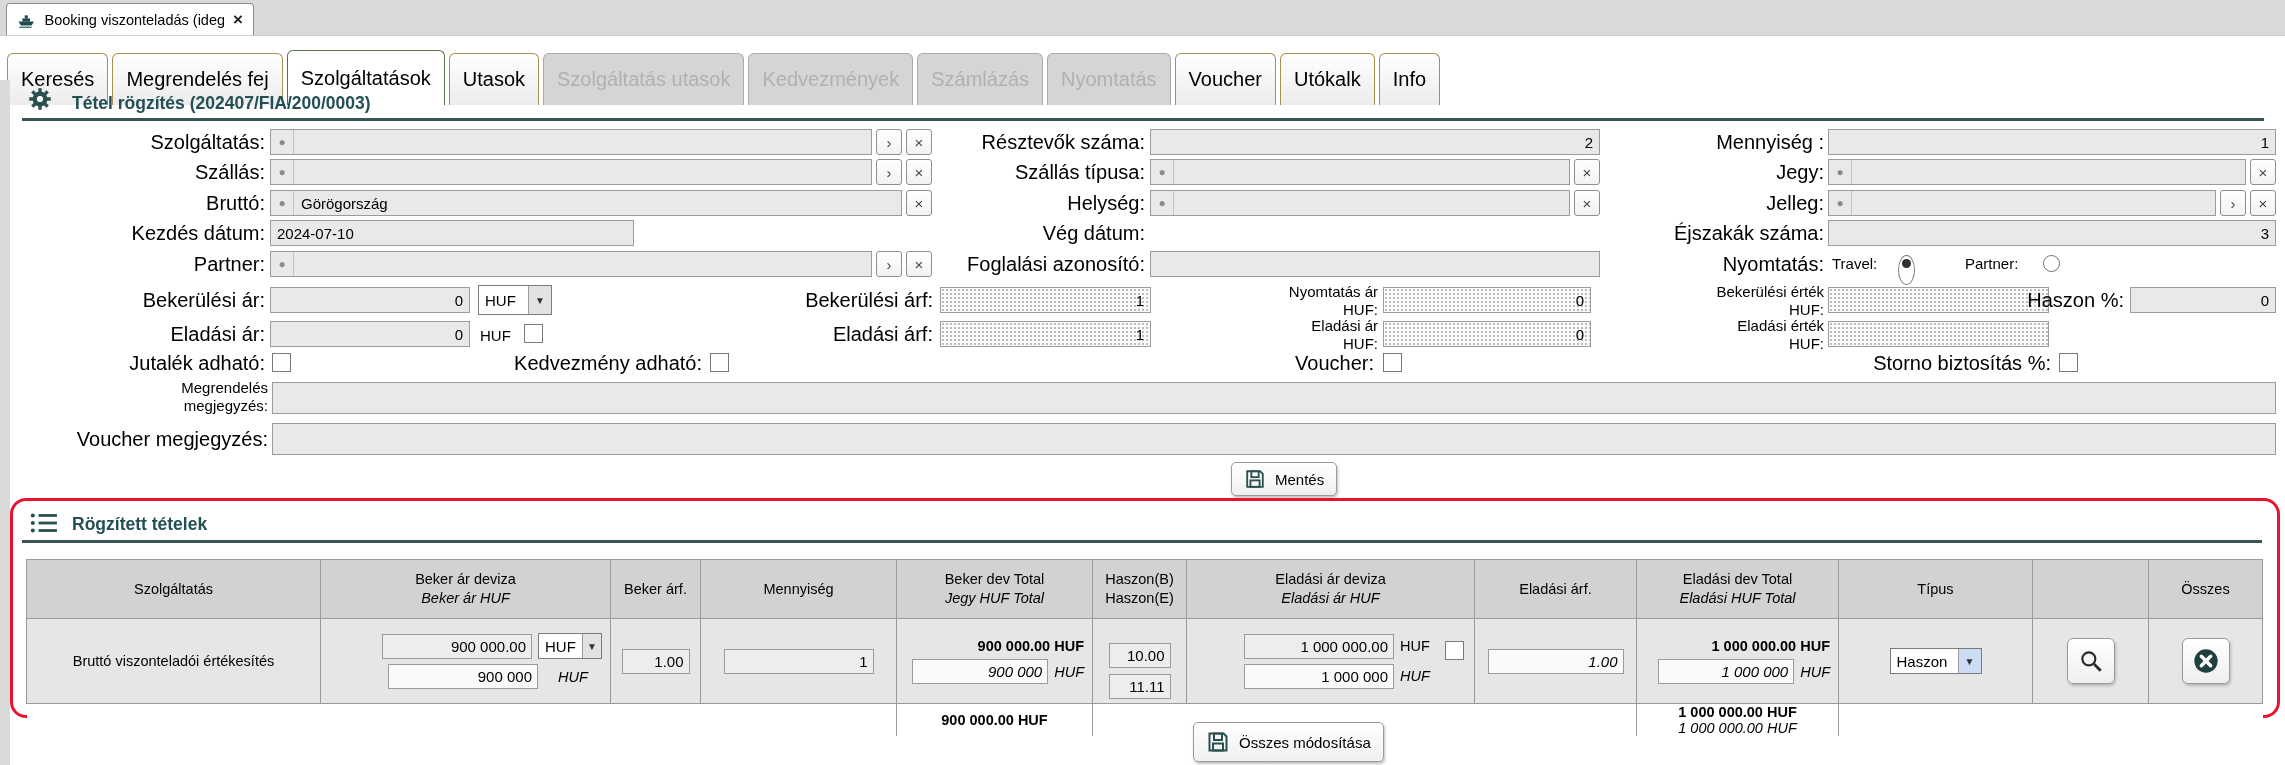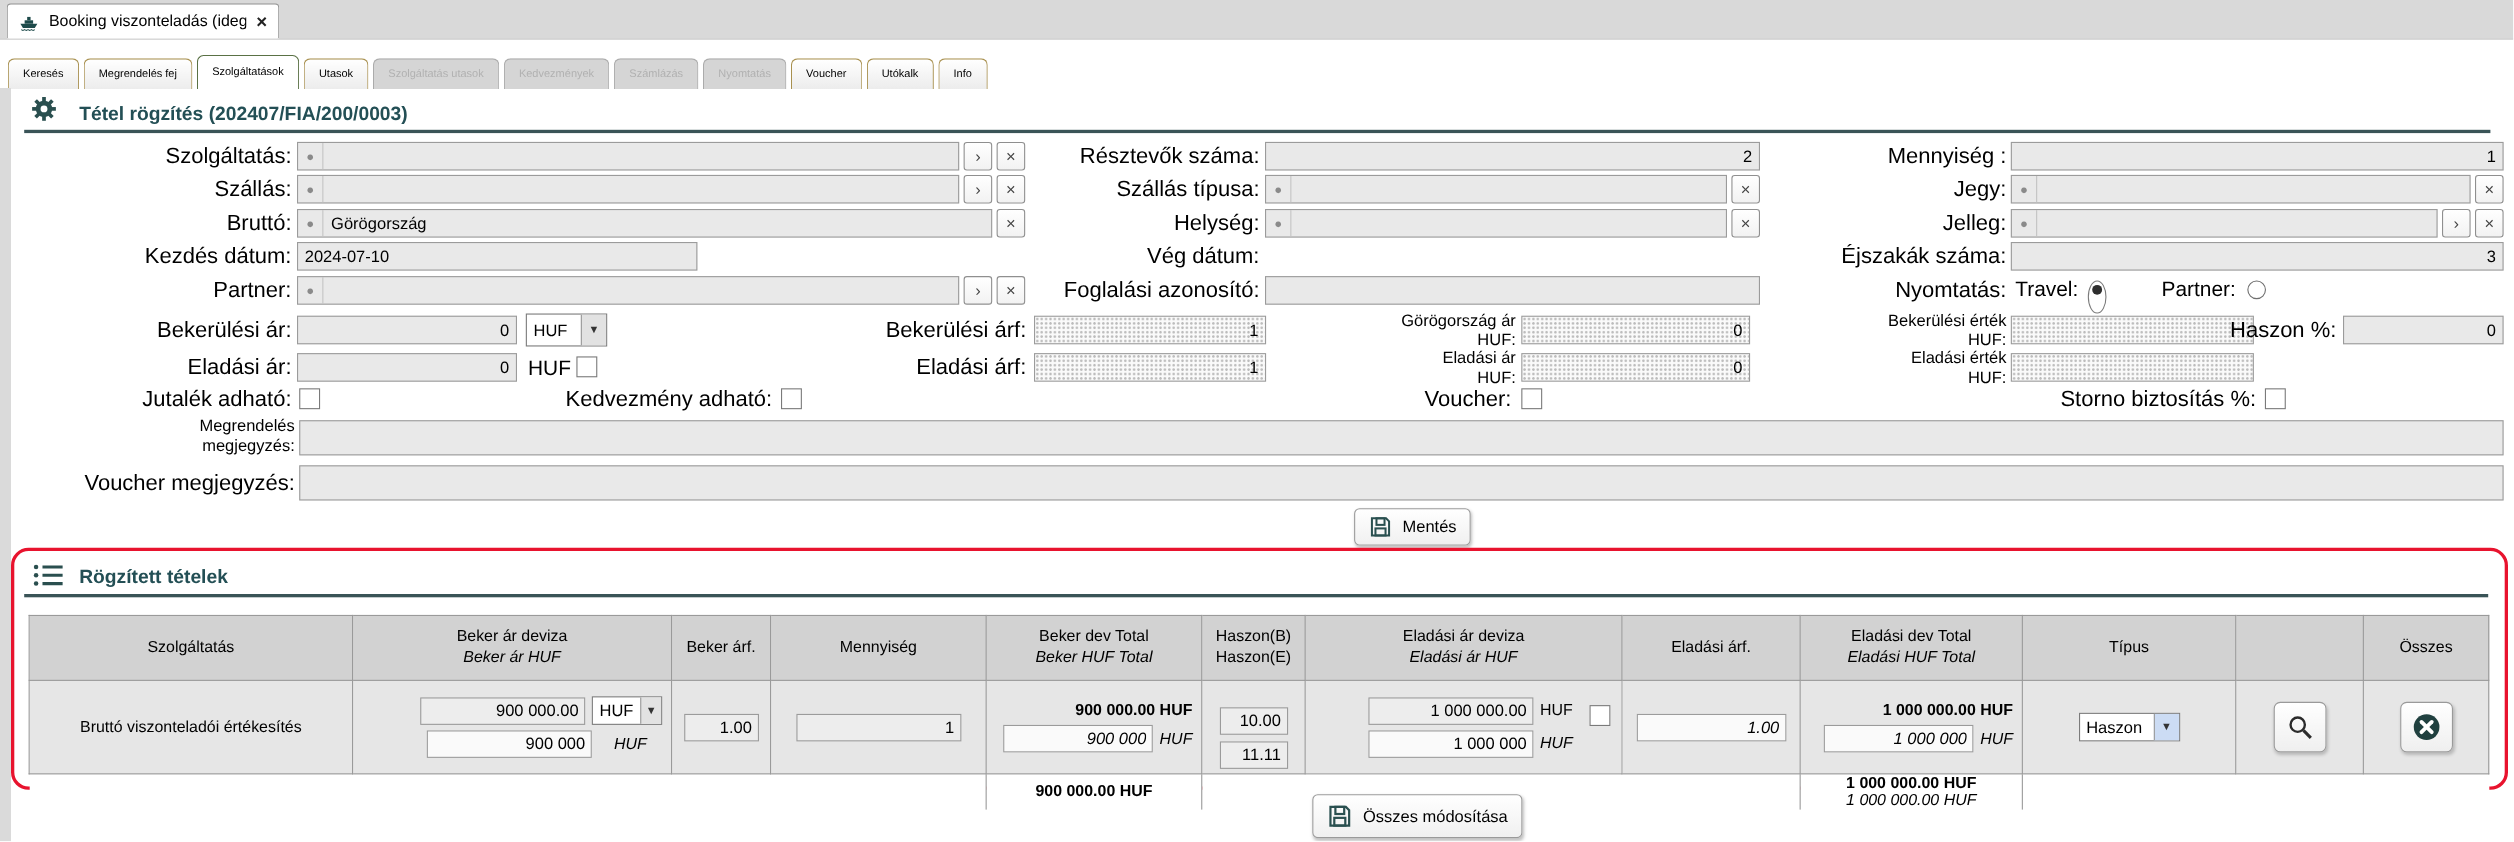--- a/index.html
+++ b/index.html
@@ -8,21 +8,21 @@
   
   .topstrip { position:absolute; left:0; top:0; width:2285px; height:35px; background:#d9d9d9; border-bottom:1px solid #cfcfcf; }
   .window-tab { position:absolute; left:6px; top:3px; width:248px; height:32px; background:#fff; border:1px solid #8f8f8f; border-bottom:none; border-radius:4px 4px 0 0; display:flex; align-items:center; gap:9px; padding:0 10px; box-sizing:border-box; }
   .window-tab .wt-title { font-size:14.5px; white-space:nowrap; overflow:hidden; }
   .window-tab .wt-close { margin-left:auto; font-weight:bold; font-size:17px; color:#222; line-height:1; }
 
   .left-strip { position:absolute; left:0; top:80px; width:10px; height:685px; background:#dadada; }
 
   
   .tabs { position:absolute; left:7px; top:50px; display:flex; align-items:flex-end; gap:4px; }
-  .tab { height:27px; line-height:27px; padding:0 13px; background:linear-gradient(#ffffff,#ececec); border:1px solid #a8904f; border-bottom:none; border-radius:6px 6px 0 0; font-size:10px; color:#000; white-space:nowrap; }
+  .tab { height:27px; line-height:27px; padding:12px 13px; background:linear-gradient(#ffffff,#ececec); border:1px solid #a8904f; border-bottom:none; border-radius:6px 6px 0 0; font-size:20px; color:#000; white-space:nowrap; }
   .tab.active { background:#fff; border-color:#5a7145; height:30px; line-height:30px; }
   .tab.disabled { background:#d5d5d5; color:#b1b1b1; border-color:#ababab; }
 
   
   .sec-title { position:absolute; font-size:17.5px; font-weight:bold; color:#234f55; }
   .rule { position:absolute; height:3px; background:#3a5457; }
 
   
   .lab { position:absolute; font-size:20px; color:#000; text-align:right; line-height:26px; height:26px; white-space:nowrap; }
   .lab2 { position:absolute; font-size:15px; color:#000; text-align:right; line-height:18px; }
@@ -37,21 +37,21 @@
   
   .lk { position:absolute; display:flex; gap:4px; height:26px; }
   .lk .box { flex:1; display:flex; align-items:center; background:#e9e9e9; border:1px solid #9b9b9b; box-sizing:border-box; }
   .lk .dot { width:22px; text-align:center; color:#8a8a8a; font-size:12px; border-right:1px solid #c3c3c3; line-height:24px; height:24px; flex:0 0 22px; }
   .lk .val { padding:0 7px; font-size:15px; white-space:nowrap; }
   .sq { width:26px; height:26px; box-sizing:border-box; background:linear-gradient(#ffffff,#f2f2f2); border:1px solid #8f8f8f; border-radius:3px; display:flex; align-items:center; justify-content:center; font-size:15px; color:#444; flex:0 0 26px; }
 
   .cb { position:absolute; width:19px; height:19px; background:#fff; border:1px solid #7a7a7a; box-sizing:border-box; }
   .rad { position:absolute; width:17px; height:17px; border-radius:50%; background:#fff; border:1px solid #6f6f6f; box-sizing:border-box; }
   .rad.sel::after { content:""; position:absolute; left:3px; top:3px; width:9px; height:9px; border-radius:50%; background:#2e2e2e; }
-  .inltxt { position:absolute; font-size:19px; line-height:26px; height:26px; color:#000; white-space:nowrap; }
+  .inltxt { position:absolute; font-size:15px; line-height:26px; height:26px; color:#000; white-space:nowrap; }
 
   
   .sel { position:absolute; height:30px; box-sizing:border-box; border:1px solid #7b7b7b; background:#fff; display:flex; align-items:stretch; }
   .sel .txt { flex:1; padding:0 6px; font-size:15px; display:flex; align-items:center; }
   .sel .arr { width:22px; display:flex; align-items:center; justify-content:center; border-left:1px solid #9a9a9a; background:#e2e2e2; font-size:10px; color:#333; }
   .sel.blue .arr { background:#ccdcf4; }
 
   .btn { position:absolute; display:flex; align-items:center; gap:9px; background:linear-gradient(#ffffff,#f0f0f0); border:1px solid #9a9a9a; border-radius:5px; box-shadow:1px 2px 3px rgba(0,0,0,.25); font-size:15px; padding:0 12px; box-sizing:border-box; color:#000; }
 
   
@@ -209,21 +209,21 @@
 
   <div class="lab" style="left:20px;top:287px;width:245px;">Bekerülési ár:</div>
   <input class="tin r" style="left: 270px; top: 287px; width: 200px;" value="0">
   <div class="sel" style="left:478px;top:285px;width:74px;">
     <span class="txt">HUF</span>
       <span class="arr">▼</span>
   </div>
   <div class="lab" style="left:690px;top:287px;width:243px;">Bekerülési árf:</div>
   <input class="tin r dotted" style="left: 940px; top: 287px; width: 211px;" value="1">
   <div class="lab2" style="left:1130px;top:283px;width:248px;">
-    <div>Görögország ár</div>
+    <div>Nyomtatás ár</div>
       <div>HUF:</div>
   </div>
   <input class="tin r dotted" style="left: 1383px; top: 287px; width: 208px;" value="0">
   <div class="lab2" style="left:1560px;top:283px;width:264px;">
     <div>Bekerülési érték</div>
       <div>HUF:</div>
   </div>
   <input class="tin r dotted" style="left: 1828px; top: 287px; width: 221px;" value="">
   <div class="lab" style="left:2000px;top:287px;width:124px;">Haszon %:</div>
   <input class="tin r" style="left: 2130px; top: 287px; width: 146px;" value="0">
@@ -313,21 +313,21 @@
             <div class="it">Beker ár HUF</div>
           </th>
         <th class="hl2">
             <div>Beker árf.</div>
           </th>
         <th class="hl2">
             <div>Mennyiség</div>
           </th>
         <th class="hl2">
             <div>Beker dev Total</div>
-            <div class="it">Beker HUF Total</div>
+            <div class="it">Jegy HUF Total</div>
           </th>
         <th class="hl2">
             <div>Haszon(B)</div>
             <div>Haszon(E)</div>
           </th>
         <th class="hl2">
             <div>Eladási ár deviza</div>
             <div class="it">Eladási ár HUF</div>
           </th>
         <th class="hl2">

